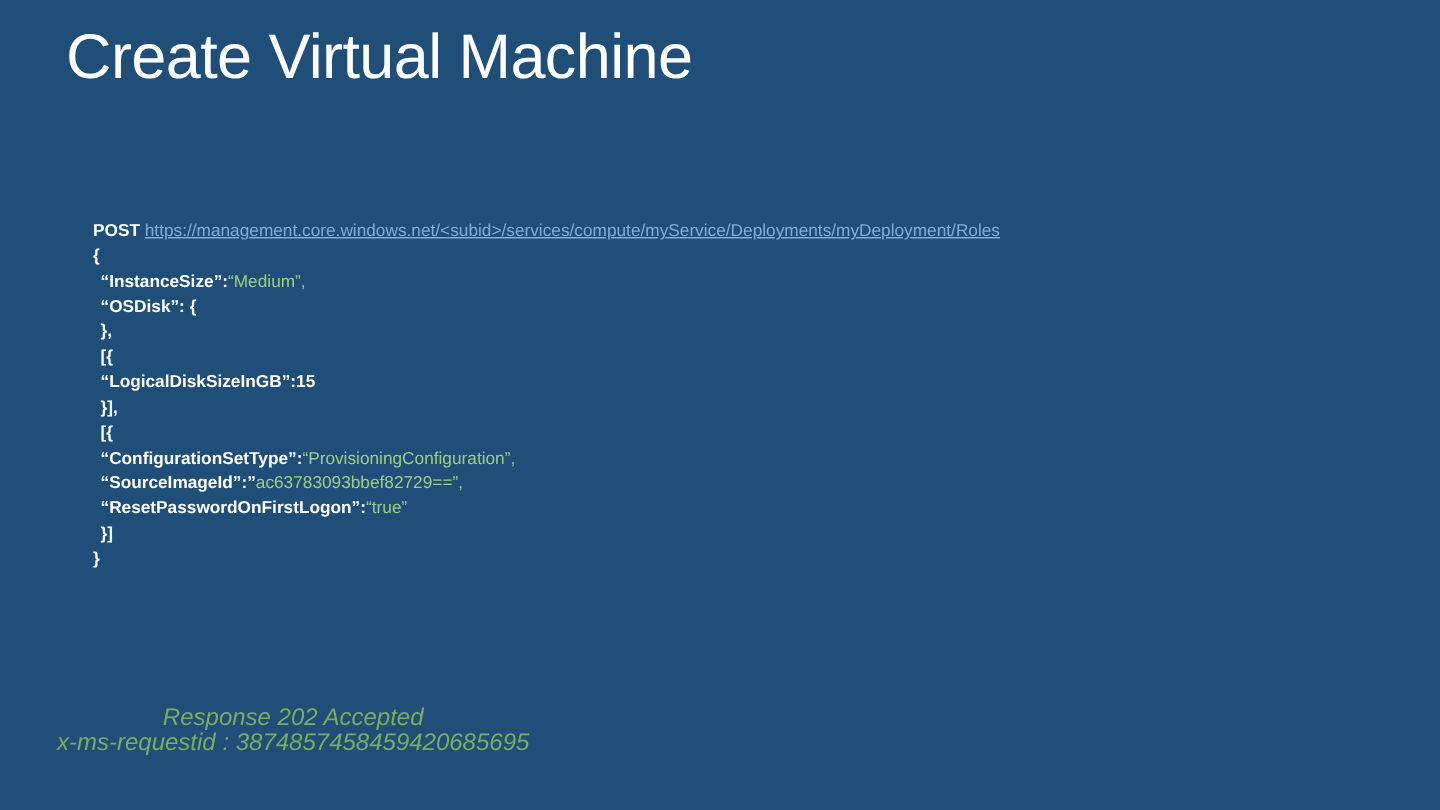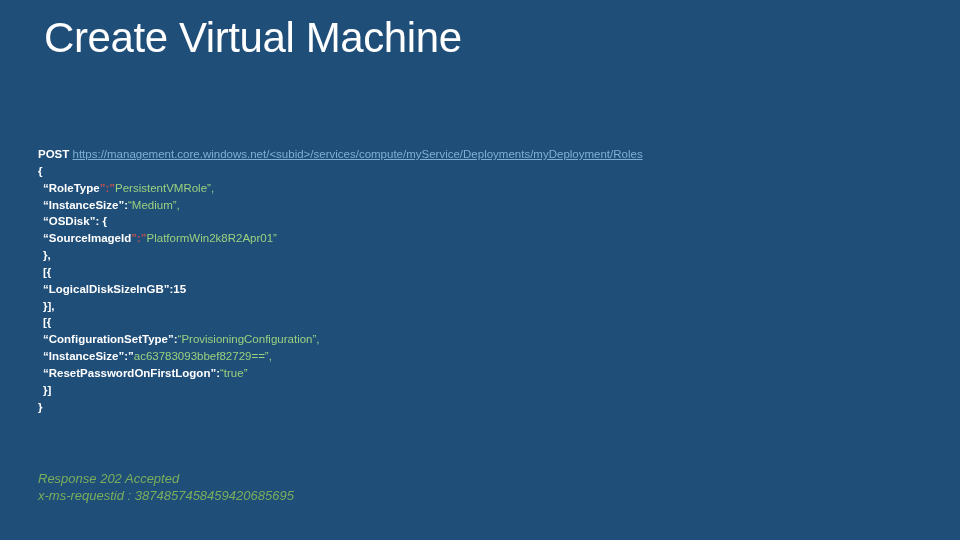--- a/index.html
+++ b/index.html
@@ -42,20 +42,21 @@
     width: 880px;
     font-family: "Liberation Sans", sans-serif;
     font-size: 11.5px;
     line-height: 16.85px;
     color: #FFFFFF;
   }
 
   .code-line {
     white-space: pre;
     height: 16.85px;
+    margin-left: 24px;
   }
 
   .kw {            
     font-weight: bold;
     color: #FFFFFF;
   }
   .val {           
     color: #9BD17E;
     font-weight: normal;
   }
@@ -72,62 +73,61 @@
     color: #7AAE5C;
     font-style: italic;
     font-weight: normal;
   }
   .ind1 { padding-left: 5px; }
 
   #response-block {
     position: absolute;
     left: 38px;
     top: 470px;
-    font-size: 13px;
+    font-size: 16px;
     line-height: 17px;
+    text-align: center;
   }
   #response-block div { white-space: pre; }
 </style>
 </head>
 <body>
 
 <div id="slide">
 
   <div id="slide-title">Create Virtual Machine</div>
 
   <div id="code-block">
 
     <div class="code-line"><span class="kw">POST</span><span class="kw"> </span><span class="url">https://management.core.windows.net/&lt;subid&gt;/services/compute/myService/Deployments/myDeployment/Roles</span></div>
 
     <div class="code-line"><span class="kw">{</span></div>
 
 
-    <div class="code-line ind1"><span class="kw">“RoleType</span><span class="sep-red">”:”</span><span class="val">PersistentVMRole”,</span></div>
 
     <div class="code-line ind1"><span class="kw">“InstanceSize”:</span><span class="val">“Medium”,</span></div>
 
     <div class="code-line ind1"><span class="kw">“OSDisk”: {</span></div>
 
-    <div class="code-line ind1"><span class="kw">“SourceImageId</span><span class="sep-red">”:”</span><span class="val">PlatformWin2k8R2Apr01”</span></div>
 
     <div class="code-line ind1"><span class="kw">},</span></div>
 
 
     <div class="code-line ind1"><span class="kw">[{</span></div>
 
     <div class="code-line ind1"><span class="kw">“LogicalDiskSizeInGB”:</span><span class="kw">15</span></div>
 
     <div class="code-line ind1"><span class="kw">}],</span></div>
 
 
     <div class="code-line ind1"><span class="kw">[{</span></div>
 
     <div class="code-line ind1"><span class="kw">“ConfigurationSetType”:</span><span class="val">“ProvisioningConfiguration”,</span></div>
 
-    <div class="code-line ind1"><span class="kw">“InstanceSize”:”</span><span class="val">ac63783093bbef82729==”,</span></div>
+    <div class="code-line ind1"><span class="kw">“SourceImageId”:”</span><span class="val">ac63783093bbef82729==”,</span></div>
 
     <div class="code-line ind1"><span class="kw">“ResetPasswordOnFirstLogon”:</span><span class="val">“true”</span></div>
 
     <div class="code-line ind1"><span class="kw">}]</span></div>
 
     <div class="code-line"><span class="kw">}</span></div>
 
   </div>
 
   <div id="response-block">

